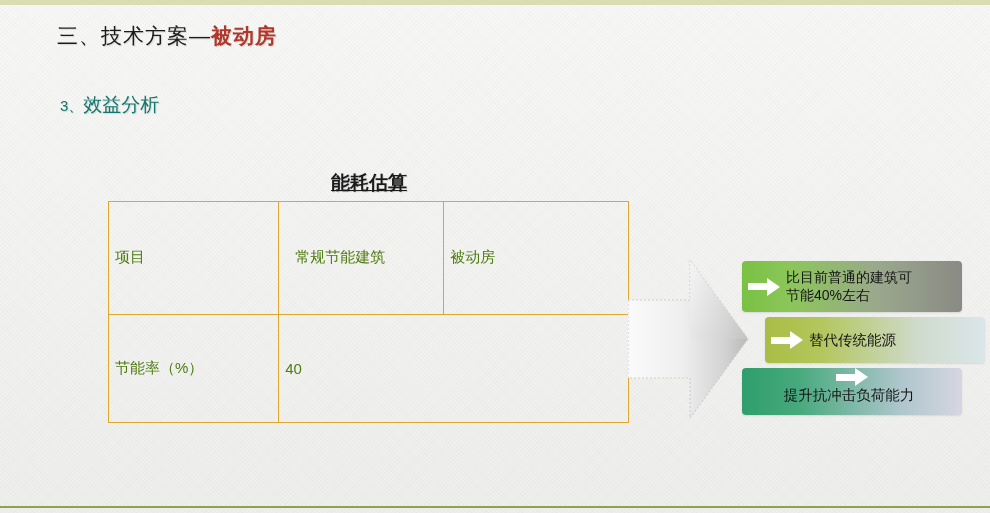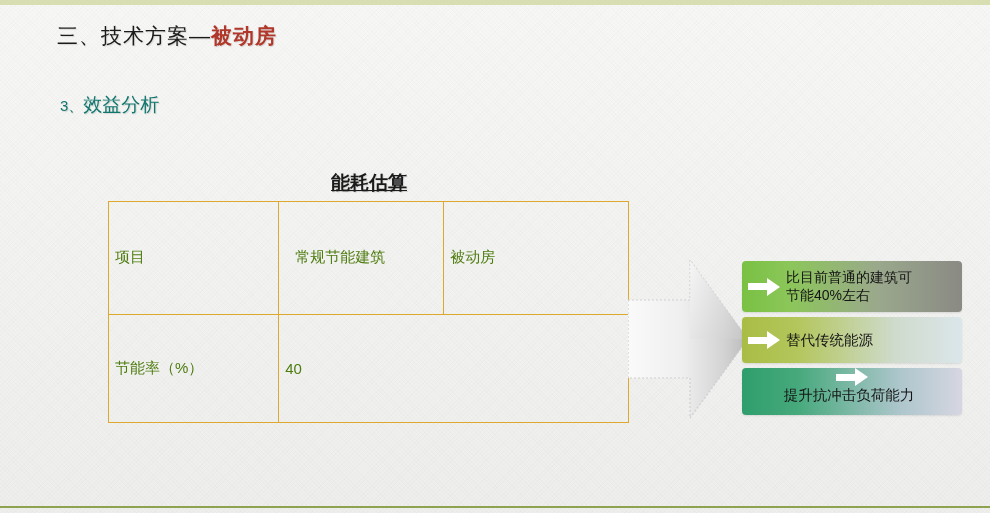--- a/index.html
+++ b/index.html
@@ -89,21 +89,21 @@
   .benefit-box {
     position: relative;
     width: 220px;
     border-radius: 4px;
     display: flex;
     align-items: center;
     margin-bottom: 5px;
     box-shadow: 0 1px 2px rgba(0,0,0,0.10);
   }
   .benefit-box.b1 { height: 51px; background: linear-gradient(90deg, #79c143 0%, #8cc65a 22%, #9aa88c 62%, #8a8a84 100%); }
-  .benefit-box.b2 { height: 46px; background: linear-gradient(90deg, #a9bd45 0%, #b3c65c 25%, #cfdbcd 70%, #dbe6ea 100%); }
+  .benefit-box.b2 { height: 46px; background: linear-gradient(90deg, #a9bd45 0%, #b3c65c 25%, #cfdbcd 70%, #dbe6ea 100%); margin-left: 23px; }
   .benefit-box.b3 { height: 47px; background: linear-gradient(90deg, #2f9e6c 0%, #46a97c 25%, #aec6cc 72%, #d6d6e2 100%); flex-direction: column; }
 
   .benefit-arrow {
     flex: 0 0 auto;
     width: 34px; height: 18px;
     margin-left: 6px; margin-right: 4px;
     position: relative;
   }
   .benefit-arrow::before {
     content: ""; position: absolute; left: 0; top: 5.5px;

